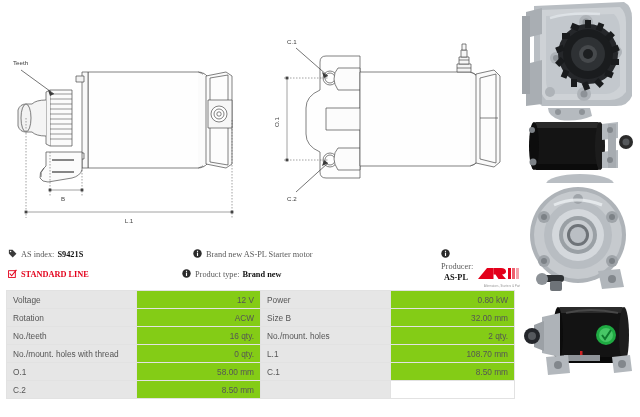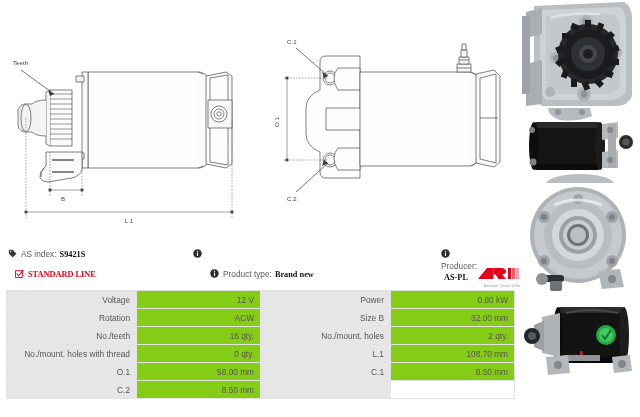--- a/index.html
+++ b/index.html
@@ -72,29 +72,29 @@
     white-space: nowrap;
     color: #555;
   }
   .info-line .ico {
     display: inline-block;
     margin-right: 4px;
     flex: 0 0 auto;
     position: relative;
     top: 0px;
   }
-  .info-line .lbl { color: #5a5a5a; }
+  .info-line .lbl { color: #5a5a5a; font-family: Liberation Serif, serif; }
   .info-line .val { color: #111; font-weight: bold; margin-left: 3px; font-family: Liberation Serif, serif; }
   .info-line.red { color: #e3001b; }
   .info-line.red .val { color: #e3001b; font-weight: bold; margin-left: 0; }
 
   .i-as-index   { left: 8px;   top: 4px; }
-  .i-std-line   { left: 15px;   top: 24px; }
+  .i-std-line   { left: 8px;   top: 24px; }
   .i-brandnew   { left: 193px; top: 4px; }
-  .i-prodtype   { left: 210px; top: 24px; text-align: right; }
+  .i-prodtype   { left: 182px; top: 24px; text-align: right; }
   .i-producer   { left: 441px; top: 4px; flex-direction: column; }
 
   .aspl-logo {
     position: absolute;
     left: 477px;
     top: 22px;
     width: 52px;
     height: 20px;
   }
   .aspl-logo .tagline {
@@ -120,21 +120,20 @@
     color: #555;
   }
   table.spec td {
     border: 1px solid #e2e2e2;
     padding: 3px 6px;
     height: 11px;
     vertical-align: middle;
   }
   table.spec td.k {
     background: #e6e6e6;
-    text-align: right;
     color: #555;
   }
   table.spec td.v {
     background: #84cc16;
     text-align: right;
     color: #555;
   }
   table.spec td.blank {
     background: #e6e6e6;
     border: 1px solid #e2e2e2;
@@ -327,20 +326,21 @@
       </div>
 
       <div class="info-line i-brandnew">
         <span class="ico">
           <svg width="9" height="9" viewBox="0 0 16 16">
               <circle cx="8" cy="8" r="7.5" fill="#2b2b2b"></circle>
               <rect x="7" y="6.4" width="2" height="6" fill="#fff"></rect>
               <rect x="7" y="3.2" width="2" height="2" fill="#fff"></rect>
             </svg>
         </span>
+        <span class="lbl">Brand new AS-PL Starter motor</span>
       </div>
 
       <div class="info-line i-prodtype">
         <span class="ico">
           <svg width="9" height="9" viewBox="0 0 16 16">
               <circle cx="8" cy="8" r="7.5" fill="#2b2b2b"></circle>
               <rect x="7" y="6.4" width="2" height="6" fill="#fff"></rect>
               <rect x="7" y="3.2" width="2" height="2" fill="#fff"></rect>
             </svg>
         </span>

